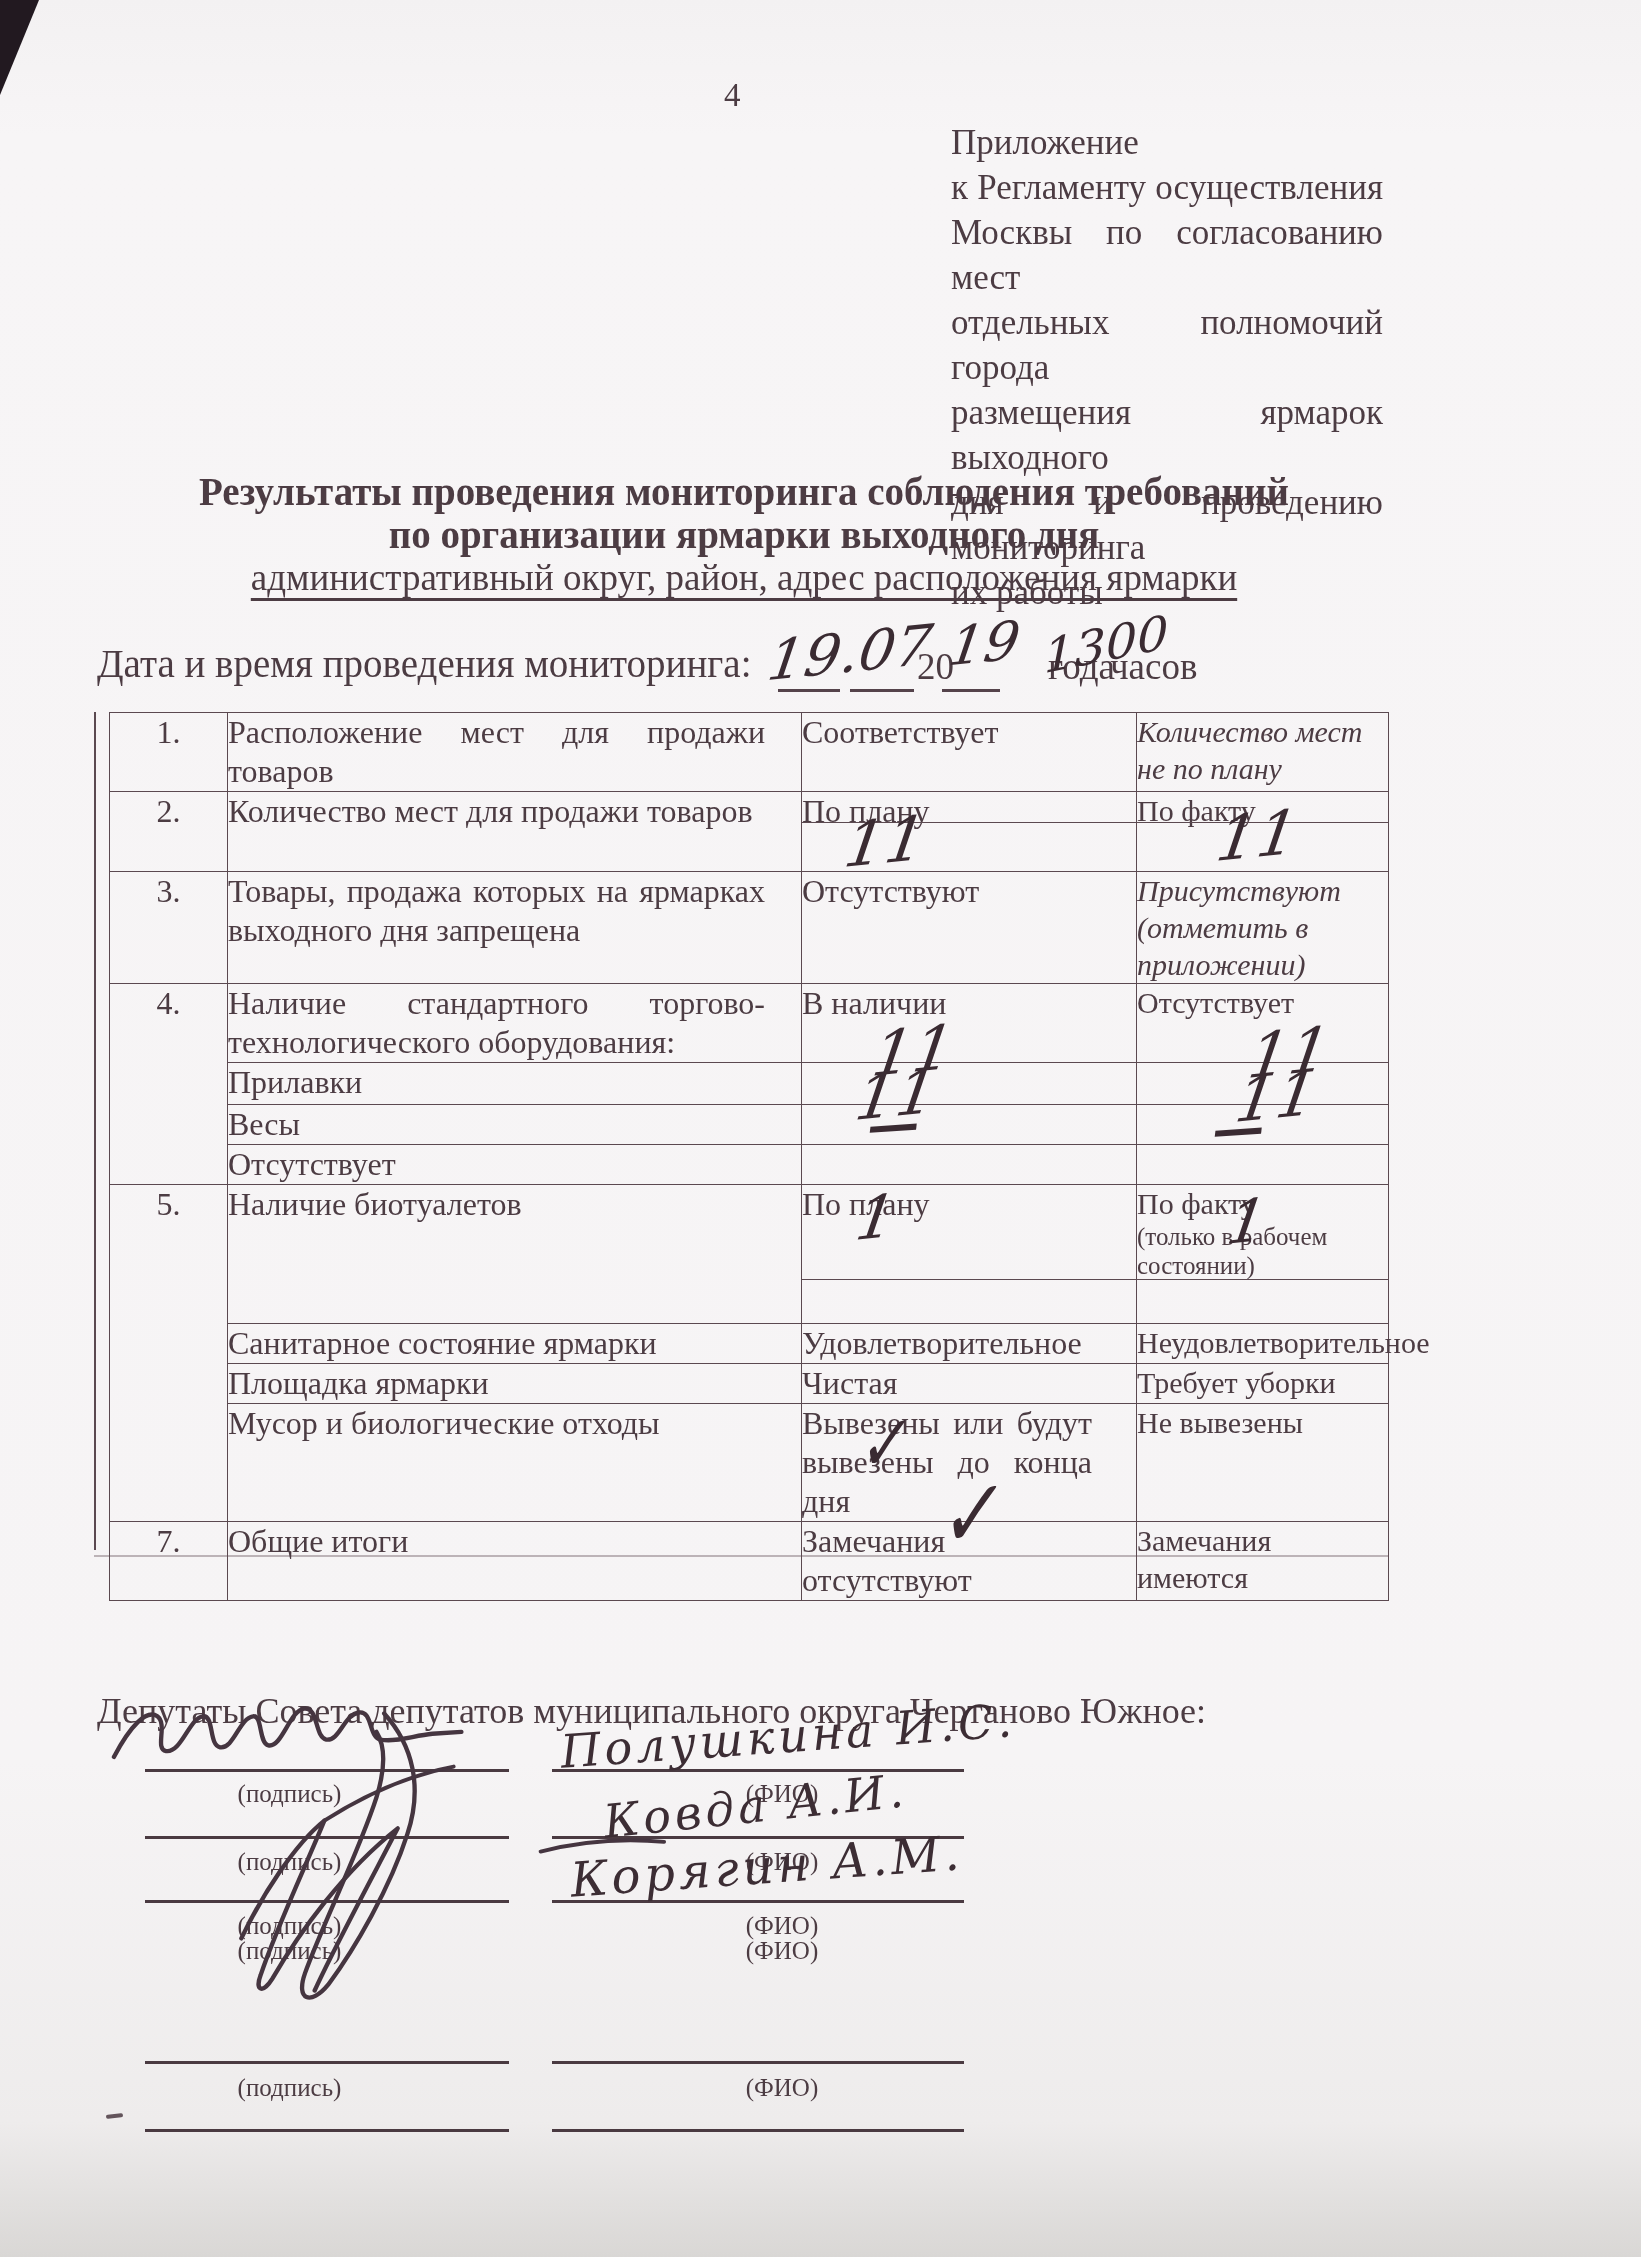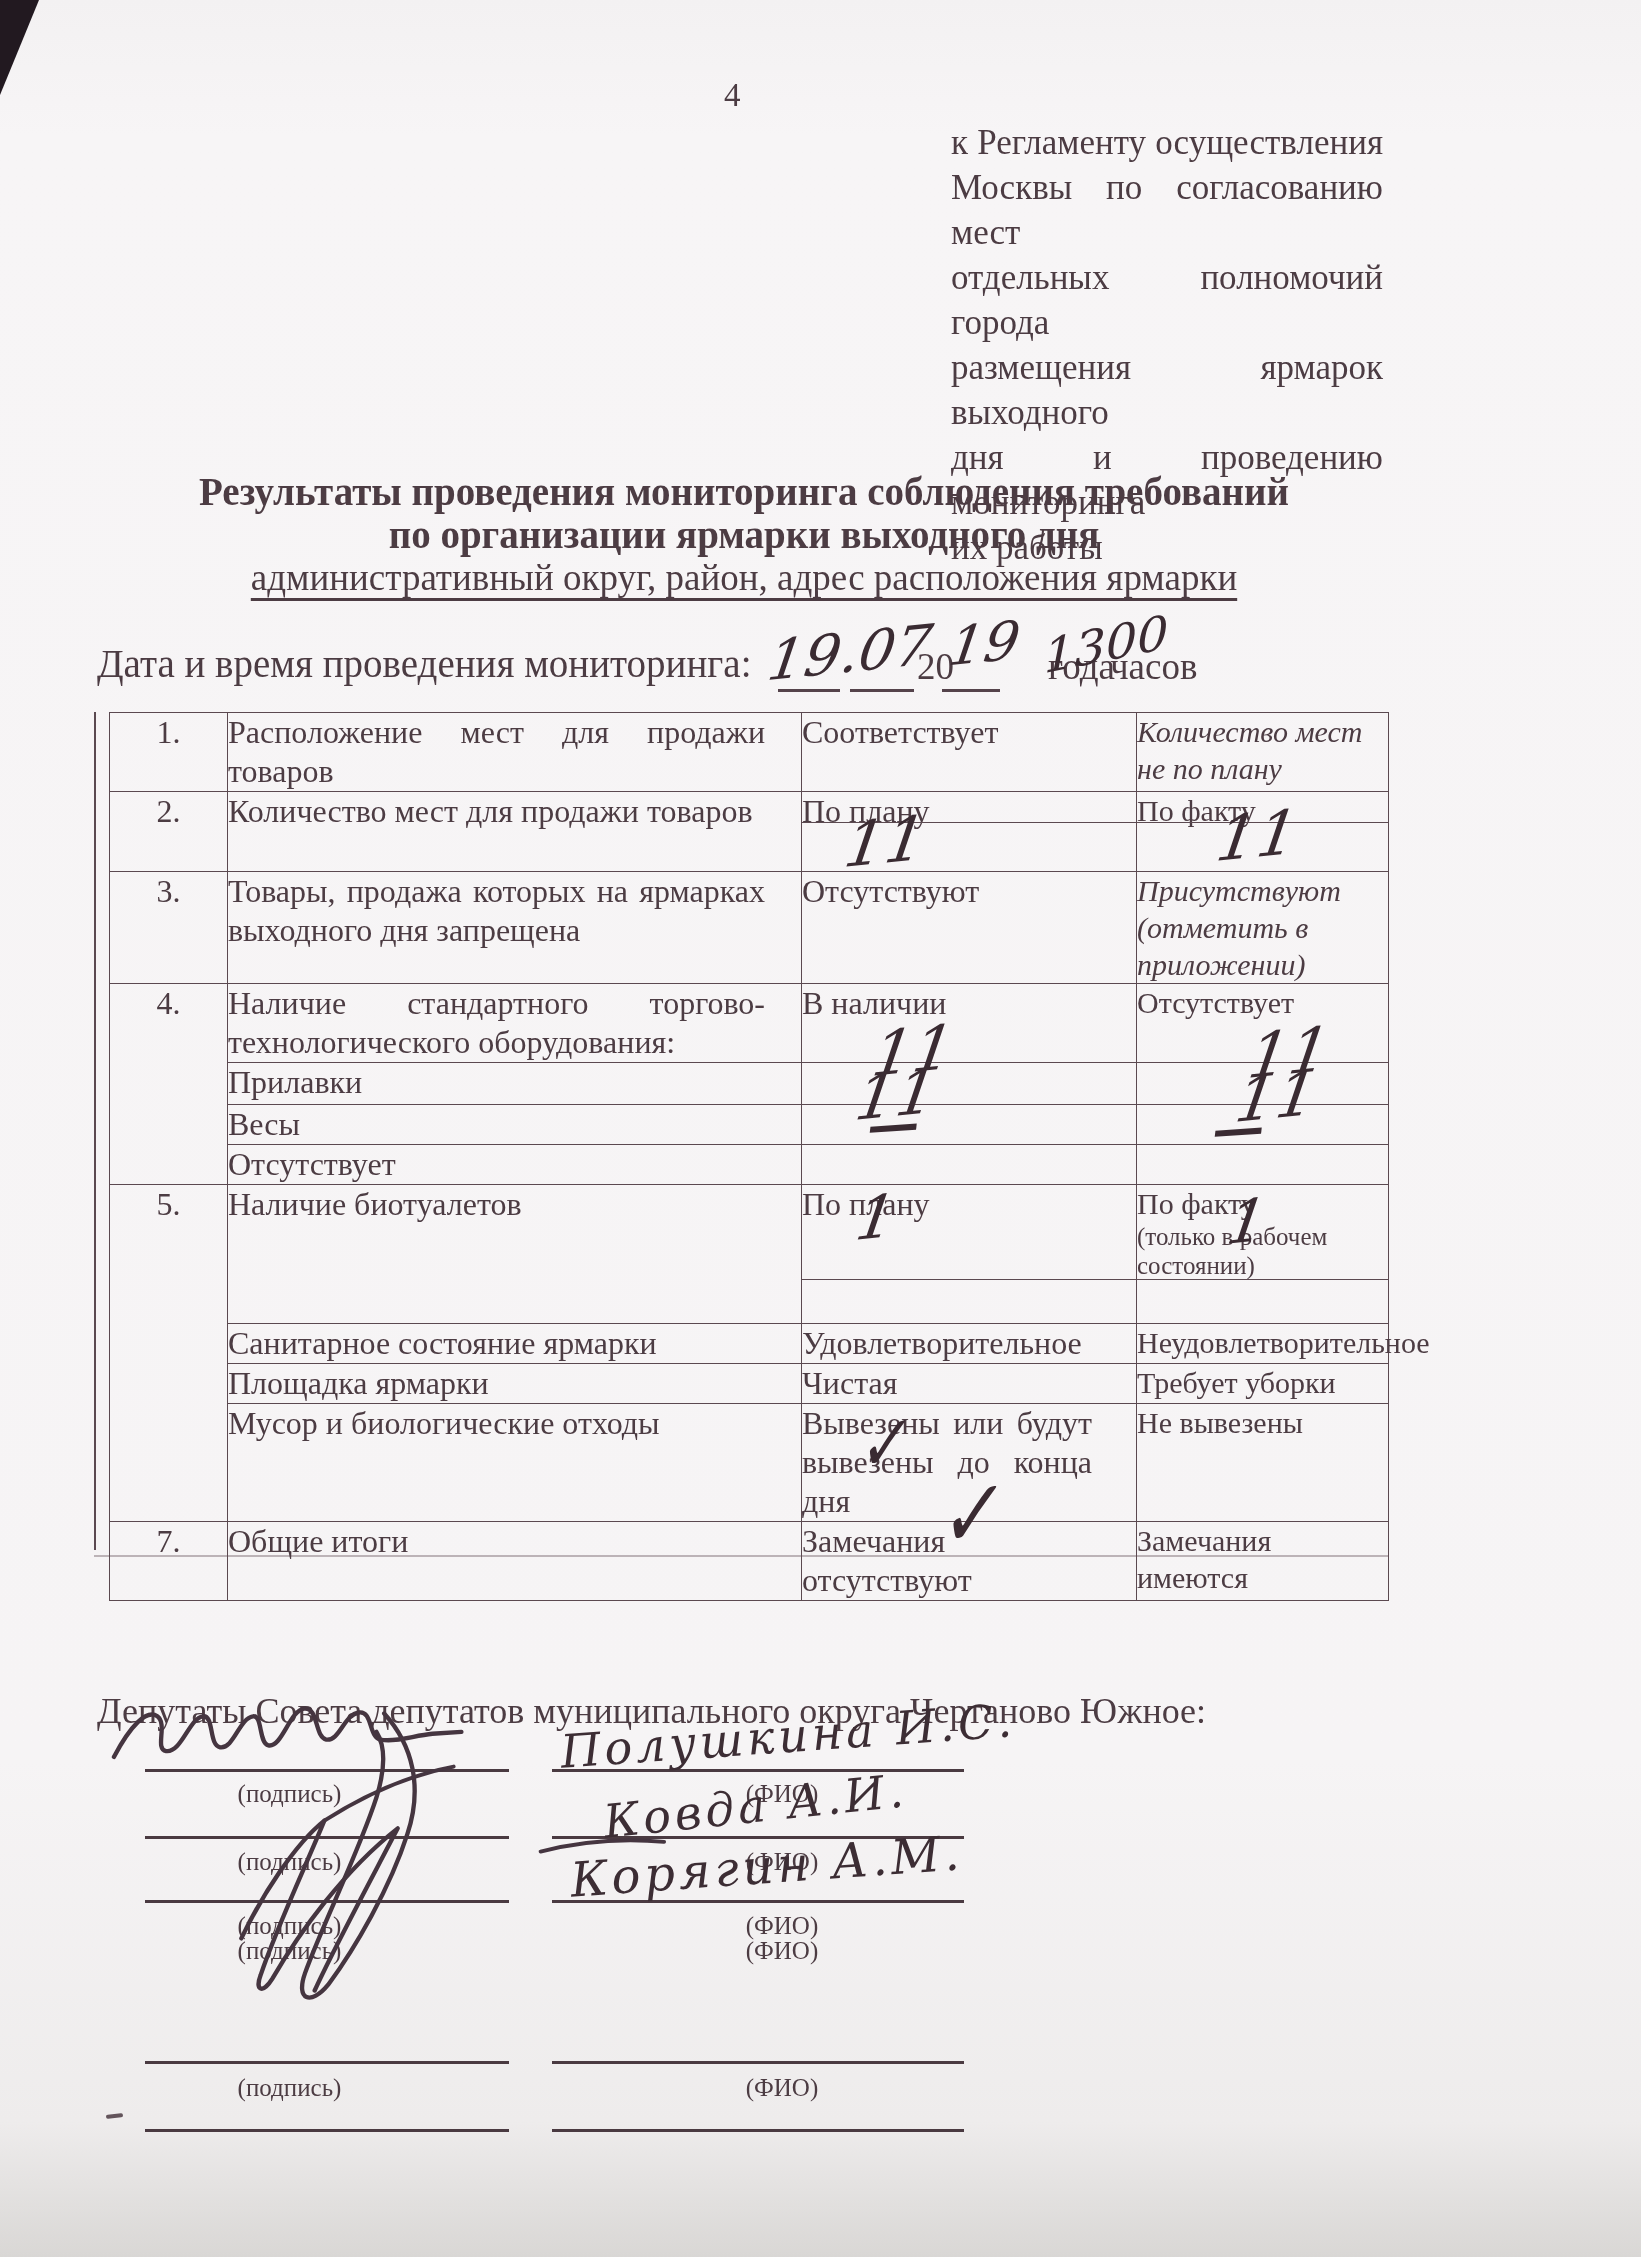--- a/index.html
+++ b/index.html
@@ -59,20 +59,21 @@
 <body>
 
 <div class="page">
 
   <div class="abs corner-tl"></div>
   <div class="abs edge-dash"></div>
 
   <div class="abs" style="left:724px;top:77px;font-size:33px;">4</div>
 
   <div class="abs note">
+    <div>Приложение</div>
     <div class="jl">к Регламенту осуществления</div>
     <div class="jl">Москвы по согласованию мест</div>
     <div class="jl">отдельных полномочий города</div>
     <div class="jl">размещения ярмарок выходного</div>
     <div class="jl">дня и проведению мониторинга</div>
     <div>их работы</div>
   </div>
 
   <div class="abs t-line" style="top:469px;">Результаты проведения мониторинга соблюдения требований</div>
   <div class="abs t-line" style="top:512px;">по организации ярмарки выходного дня</div>

